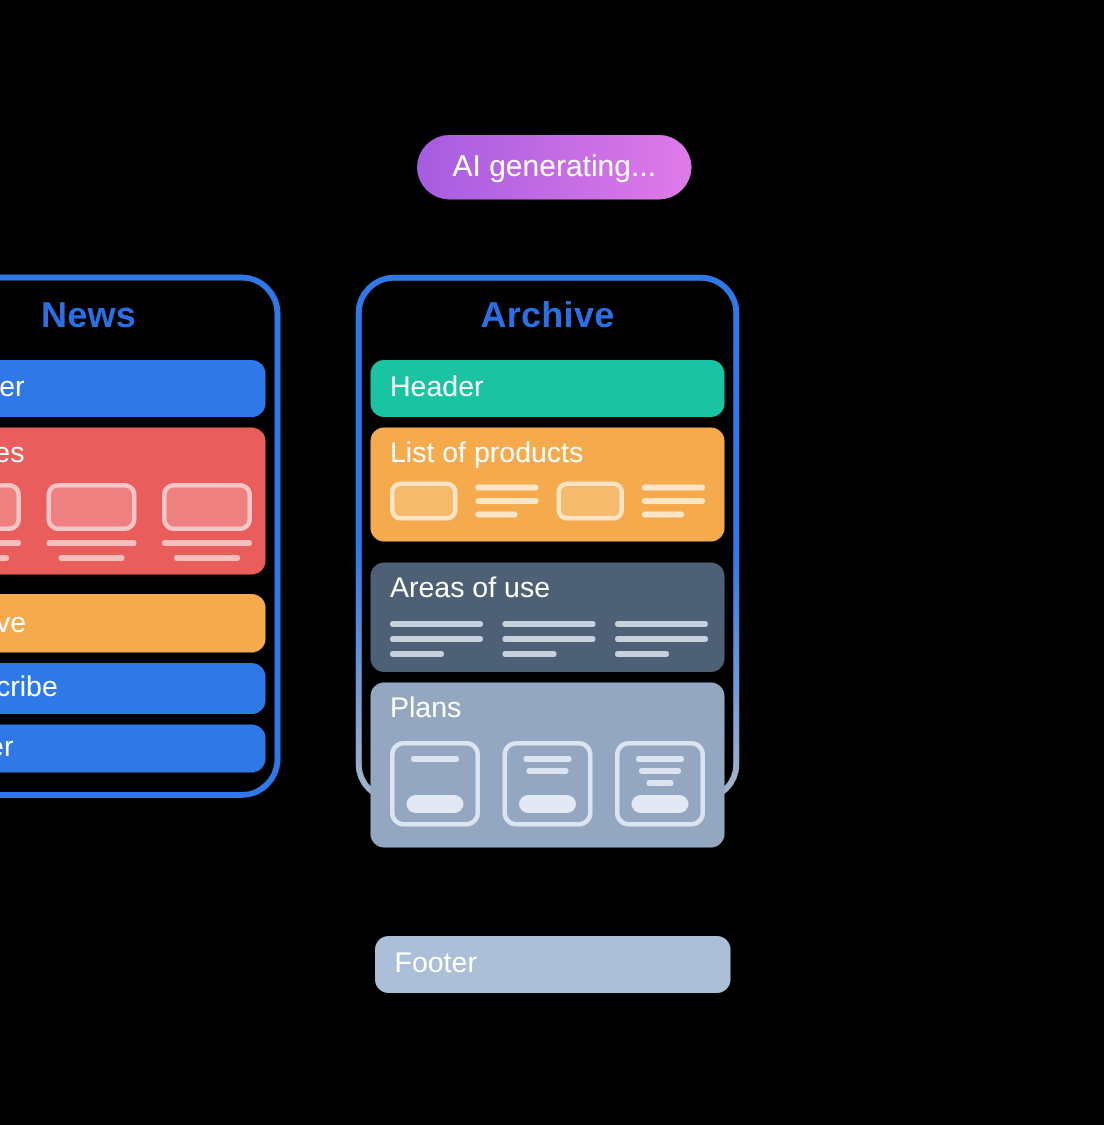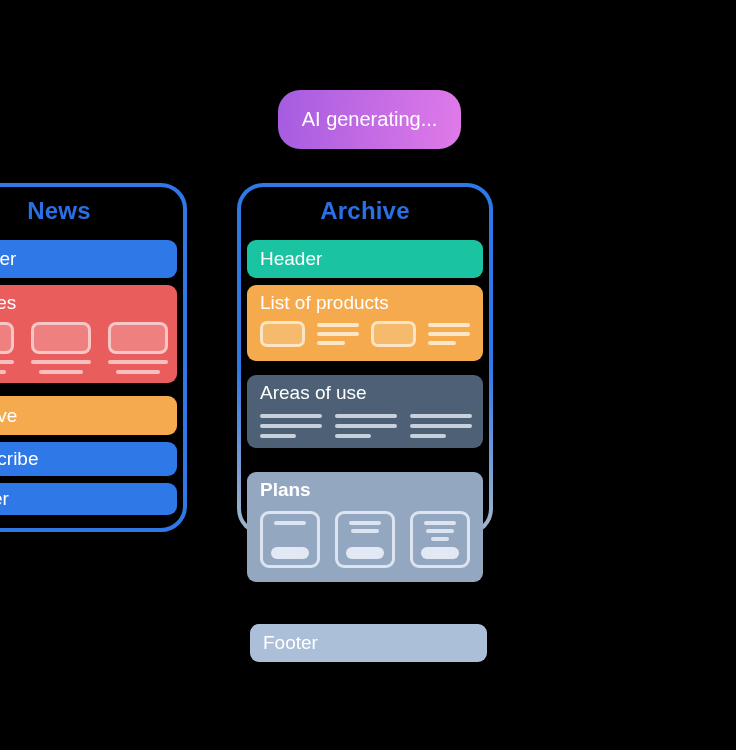--- a/index.html
+++ b/index.html
@@ -4,21 +4,21 @@
 <style>
   html,body{margin:0;padding:0;}
   body{
     width:736px;height:750px;position:relative;overflow:hidden;
     background:#000000;
     font-family:"Liberation Sans", sans-serif;
   }
 
   
   .pill{
-    position:absolute;left:278px;top:90px;width:183px;height:59px;
+    position:absolute;left:278px;top:90px;width:183px;height:43px;
     border-radius:22px;
     background:linear-gradient(95deg,#A55CE0 0%,#E07AE8 100%);
     color:#fff;font-size:20px;
     display:flex;align-items:center;justify-content:center;
   }
 
   
   .card{
     position:absolute;top:183px;width:256px;box-sizing:border-box;
     border-radius:26px;border:4px solid transparent;
@@ -39,26 +39,26 @@
   .sec{
     box-sizing:border-box;border-radius:9px;margin-bottom:7px;
     color:#fff;font-size:19px;padding:7px 13px;
   }
   .sec-bar{display:flex;align-items:center;padding:0 13px;}
   .s-blue{background:#2E78E8;}
   .s-red{background:#EA5D5D;}
   .s-orange{background:#F5AB4D;}
   .s-green{background:#1AC3A2;}
   .s-slate{background:#4D6076;}
-  .s-lightslate{background:#94A7C0;font-weight:bold;}
+  .s-lightslate{background:#94A7C0;}
 
   .h38{height:38px;} .h39{height:39px;} .h34{height:34px;} .h32{height:32px;}
   .h98{height:98px;margin-bottom:13px;}
   .h76{height:76px;margin-bottom:14px;}
-  .h73{height:73px;margin-bottom:24px;}
+  .h73{height:73px;margin-bottom:7px;}
   .h110{height:110px;}
 
   
   .fig-row{display:flex;gap:17px;margin-top:8px;}
   .fig{width:60px;flex:0 0 auto;}
   .fig-img{
     height:32px;border-radius:8px;box-sizing:border-box;
     border:3px solid rgba(255,255,255,.55);background:rgba(255,255,255,.22);
   }
   .fig-line{height:4px;border-radius:2px;background:rgba(255,255,255,.6);margin-top:6px;}

